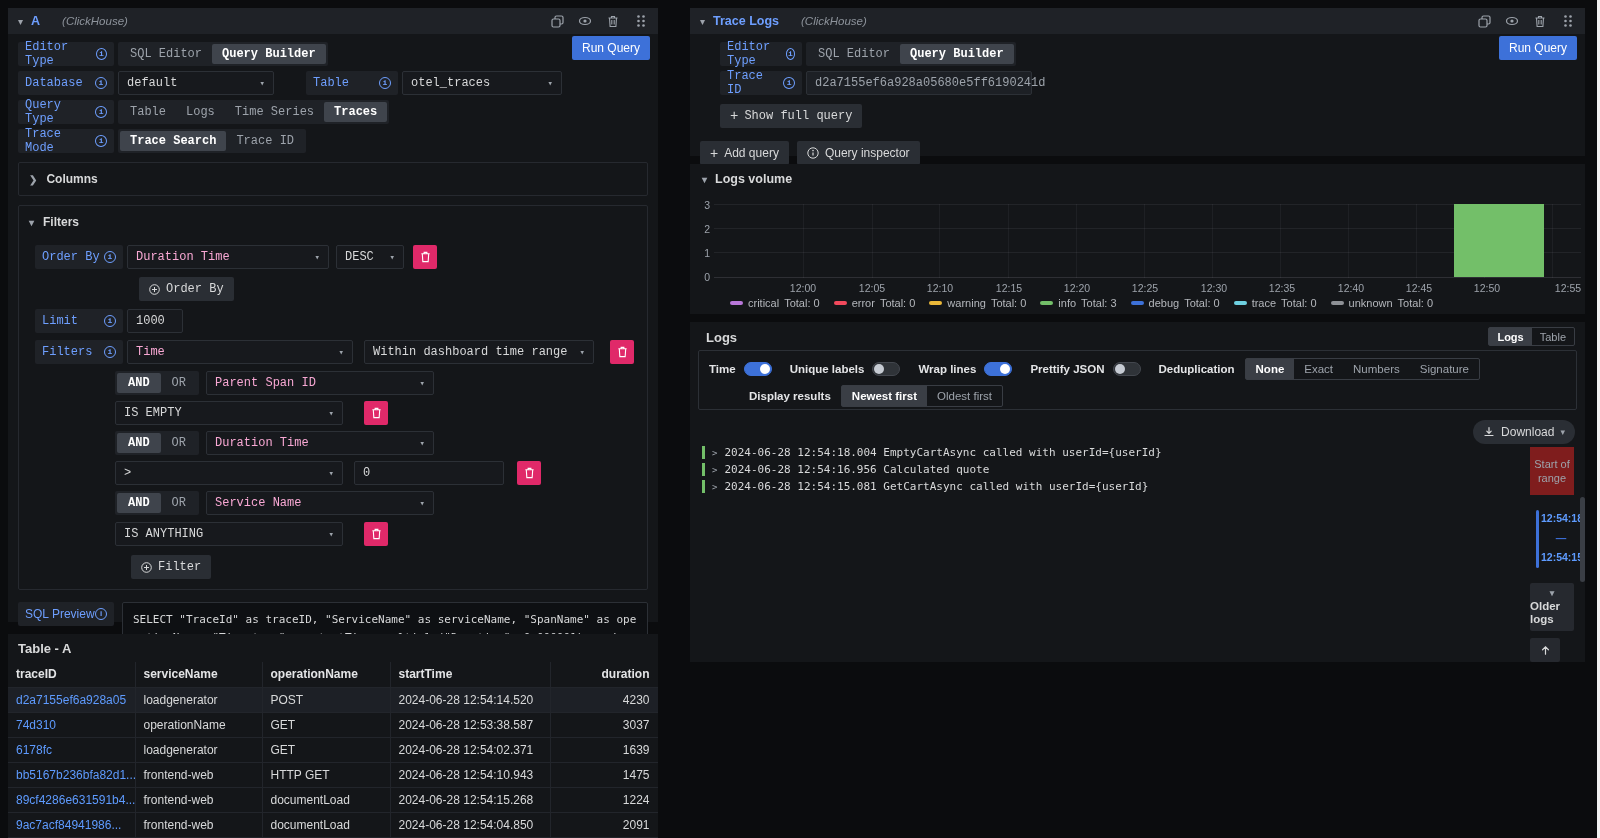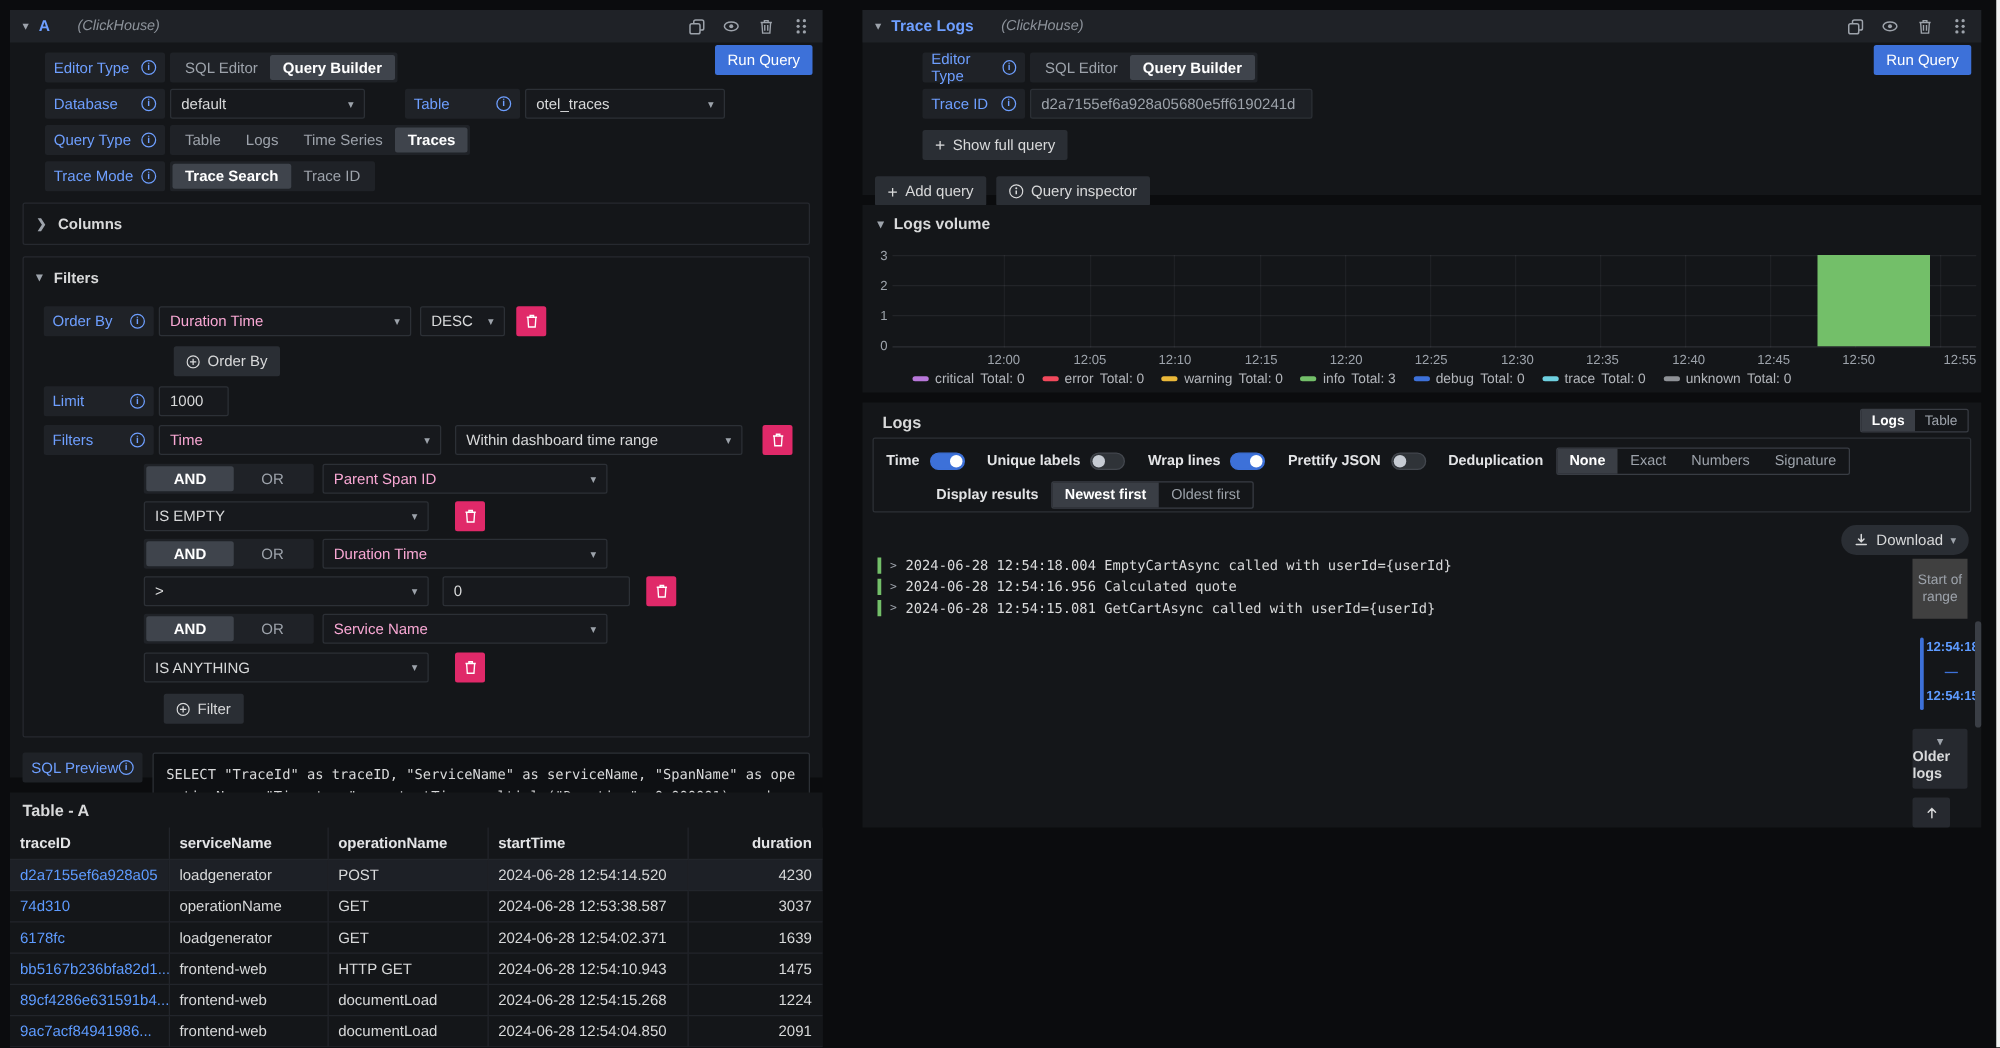--- a/index.html
+++ b/index.html
@@ -17,21 +17,21 @@
     height:26px; background:#1f2227; display:flex; align-items:center;
     padding:0 10px; gap:8px;
   }
   .panel-title { color:#6e9fff; font-weight:700; font-size:12.5px; }
   .panel-ds { color:#8d939b; font-style:italic; font-size:11.5px; margin-left:14px; }
   .header-actions { margin-left:auto; display:flex; align-items:center; gap:14px; }
   .hicon { width:14px; height:14px; display:flex; align-items:center; justify-content:center; color:#9da3ab; cursor:pointer; }
   .chev { color:#9da3ab; font-size:10px; display:inline-block; }
 
   .panel-body { position:relative; padding:4px 8px; }
-  .frow { display:flex; align-items:center; gap:4px; margin:4px 0 5px 20px; }
+  .frow { display:flex; align-items:center; gap:4px; margin:4px 0 5px 2px;font-family:Liberation Mono, monospace; }
   .flabel {
     width:96px; min-width:96px; height:24px; background:#1f2227; border-radius:2px;
     color:#6e9fff; font-weight:500; display:flex; align-items:center; justify-content:space-between;
     padding:0 7px; font-size:12px;
   }
   .flabel.wide { width:82px; min-width:82px; }
   .info-i {
     width:12px; height:12px; border:1px solid #6e9fff; border-radius:50%;
     font-size:8px; line-height:10px; text-align:center; color:#6e9fff; font-weight:700; font-style:normal;
   }
@@ -57,21 +57,21 @@
   .btn-primary { background:#3d71d9; color:#fff; }
   .btn-danger { width:24px; min-width:24px; height:24px; background:#e02969; display:flex; align-items:center; justify-content:center; padding:0; }
 
   .section-box { border:1px solid #26292f; border-radius:2px; margin:9px 2px 0 2px; padding:5px 10px 8px 10px; }
   .section-head { display:flex; align-items:center; gap:9px; height:22px; font-weight:600; color:#d8d9da; cursor:pointer; }
   .ml-lab { margin-left:6px; }
   .ml-and { margin-left:86px; }
   .ml-addob { margin-left:110px; }
   .ml-addf { margin-left:102px; }
   .conj-group { display:flex; background:#1f2227; border-radius:2px; padding:2px; height:24px; }
-  .conj-group span { padding:1px 22px; color:#9da3ab; display:flex; align-items:center; border-radius:2px; cursor:pointer; }
+  .conj-group span { padding:1px 11px; color:#9da3ab; display:flex; align-items:center; border-radius:2px; cursor:pointer; }
   .conj-group span.on { background:#3f444c; color:#fff; font-weight:700; }
 
   .sql-row { display:flex; gap:8px; margin:12px 2px 0 2px; align-items:flex-start; }
   .sql-box {
     flex:1; background:#0e1013; border:1px solid #2c3036; border-radius:2px;
     font-family:"DejaVu Sans Mono", monospace; font-size:11px; line-height:1.6;
     color:#d8d9da; padding:8px 10px; min-height:74px; word-break:break-all;
   }
   .bottom-btns { display:flex; gap:8px; margin:14px 2px 4px 2px; }
 
@@ -122,21 +122,21 @@
   .seg-group span { padding:2px 10px; display:flex; align-items:center; color:#9da3ab; cursor:pointer; }
   .seg-group span.on { background:#3a3e45; color:#fff; font-weight:700; }
   .ctl-label { font-size:11.5px; font-weight:700; color:#e3e4e6; }
 
   .dl-btn { position:absolute; right:10px; top:98px;border-radius:12px; }
   .log-lines { position:absolute; left:12px; top:122px; right:100px; font-family:"DejaVu Sans Mono", monospace; font-size:11px; }
   .log-line { display:flex; align-items:center; height:17px; }
   .log-line .lvl { width:3px; height:13px; background:#73bf69; margin-right:7px; flex:none; }
   .log-line .arrow { color:#9da3ab; font-size:9px; margin-right:7px; }
 
-  .sor-box { position:absolute; right:11px; top:125px; width:44px; height:48px; background:#404040;
+  .sor-box { position:absolute; right:11px; top:125px; width:44px; height:48px; background:#7f1d1d;
              color:#9da3ab; font-size:11px; text-align:center; display:flex; align-items:center; justify-content:center; line-height:1.3; }
   .tl-bar { position:absolute; right:46px; top:188px; width:3px; height:58px; background:#3d71d9; border-radius:2px; }
   .tl-stamps { position:absolute; right:4px; top:190px; width:40px; text-align:center; color:#5e9bff; font-size:10.5px; font-weight:600; line-height:1.2; display:flex; flex-direction:column; gap:7px; }
   .tl-dash { color:#3d71d9; }
   .vscroll { position:absolute; right:0; top:175px; width:5px; height:85px; background:#3a3e45; border-radius:3px; }
   .older-btn { position:absolute; right:11px; top:261px; width:44px; height:48px; background:#26292f; border-radius:2px;
                display:flex; flex-direction:column; align-items:center; justify-content:center; color:#d8d9da;
                font-size:11.5px; font-weight:700; line-height:1.15; cursor:pointer; }
   .up-btn { position:absolute; right:25px; top:316px; width:30px; height:24px; background:#26292f; border-radius:2px;
             display:flex; align-items:center; justify-content:center; cursor:pointer; }

